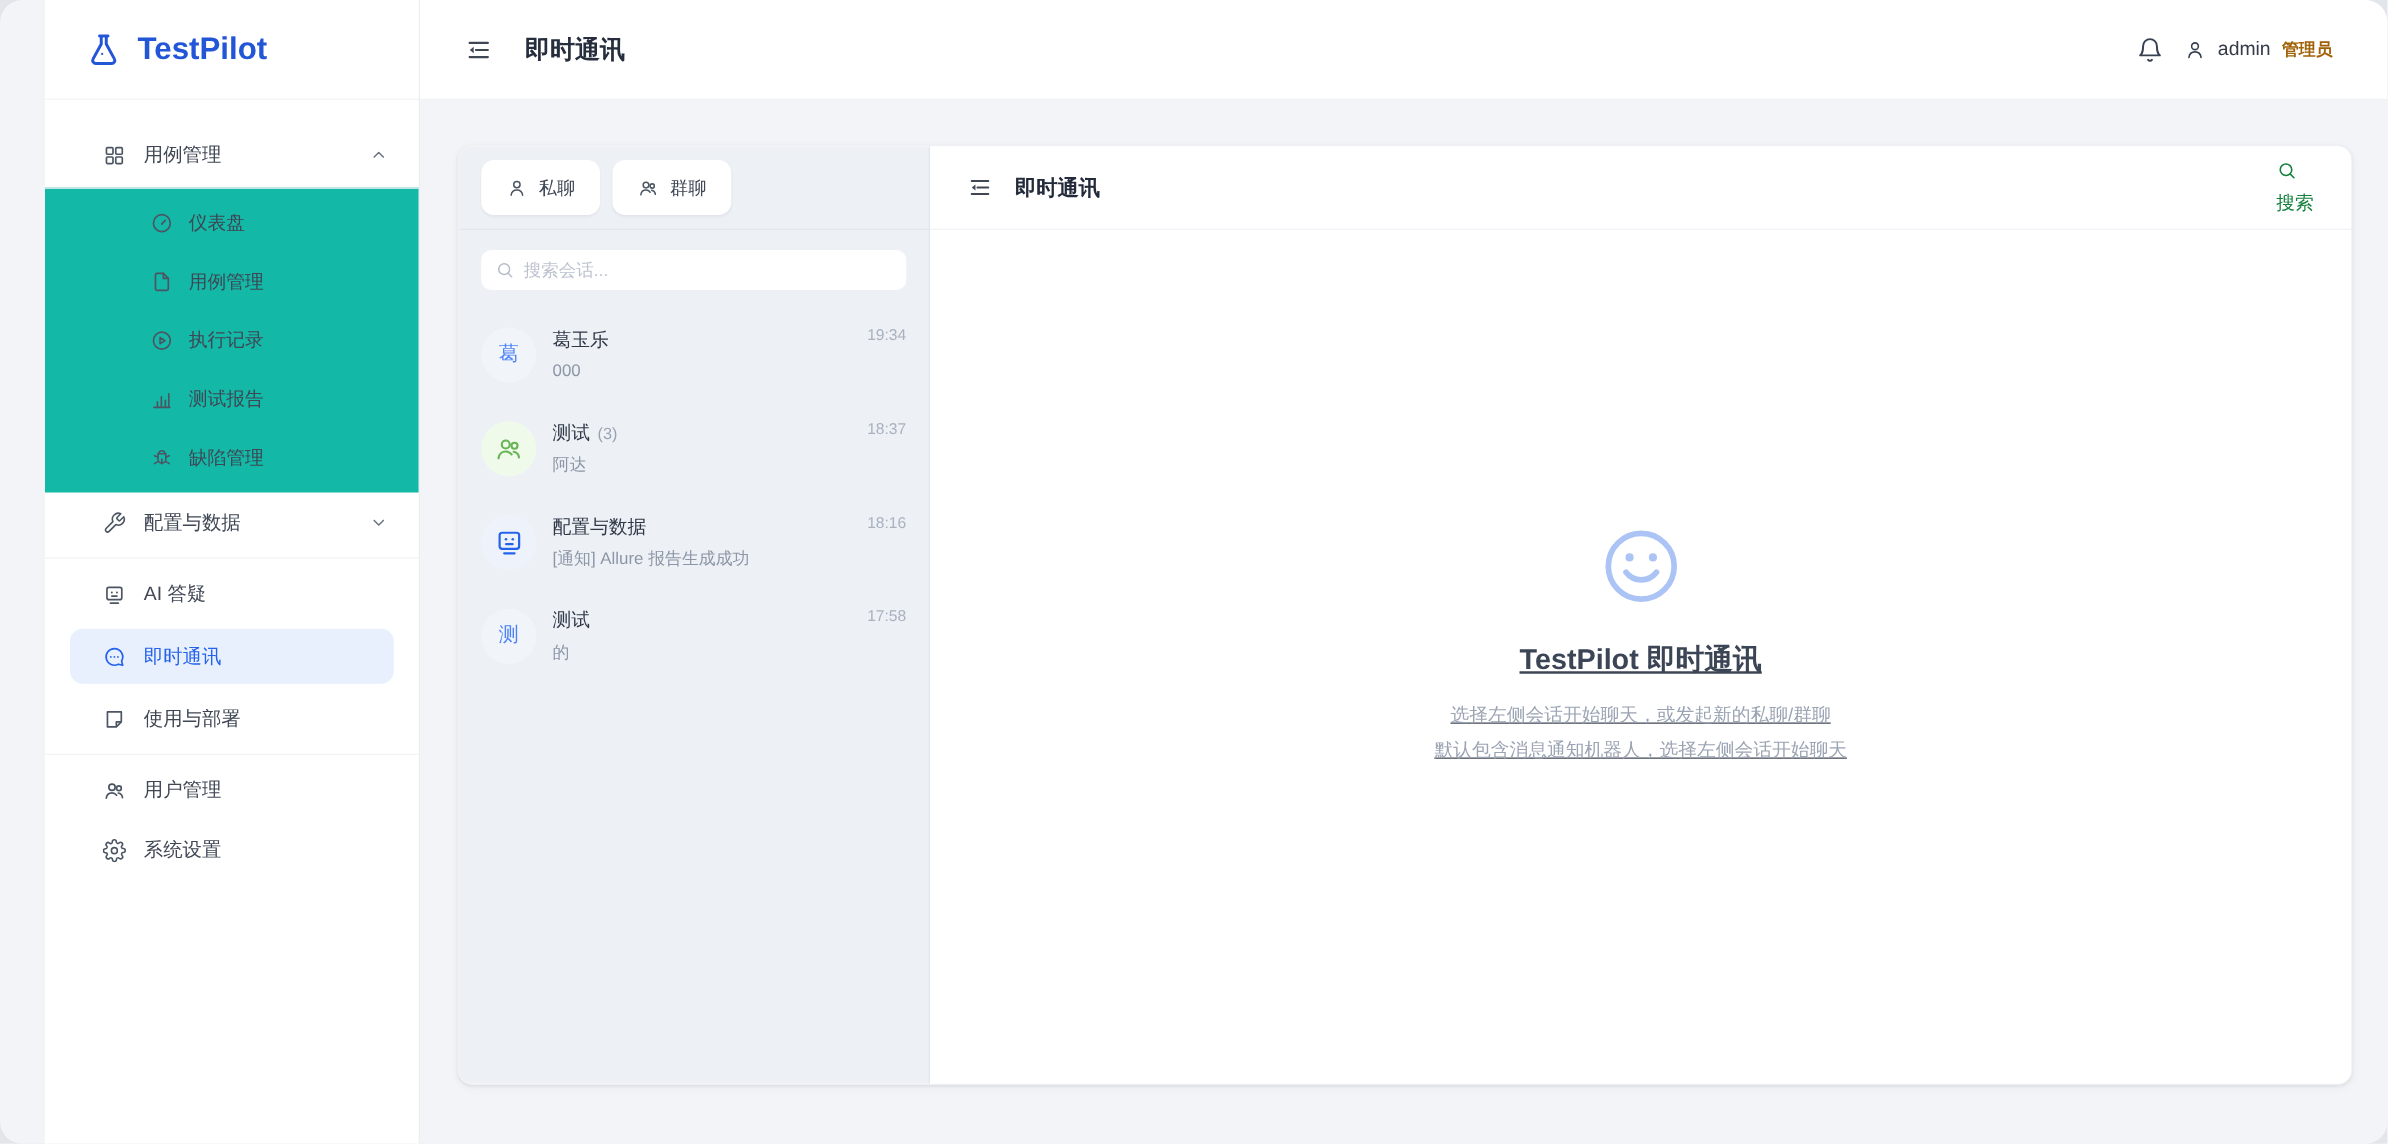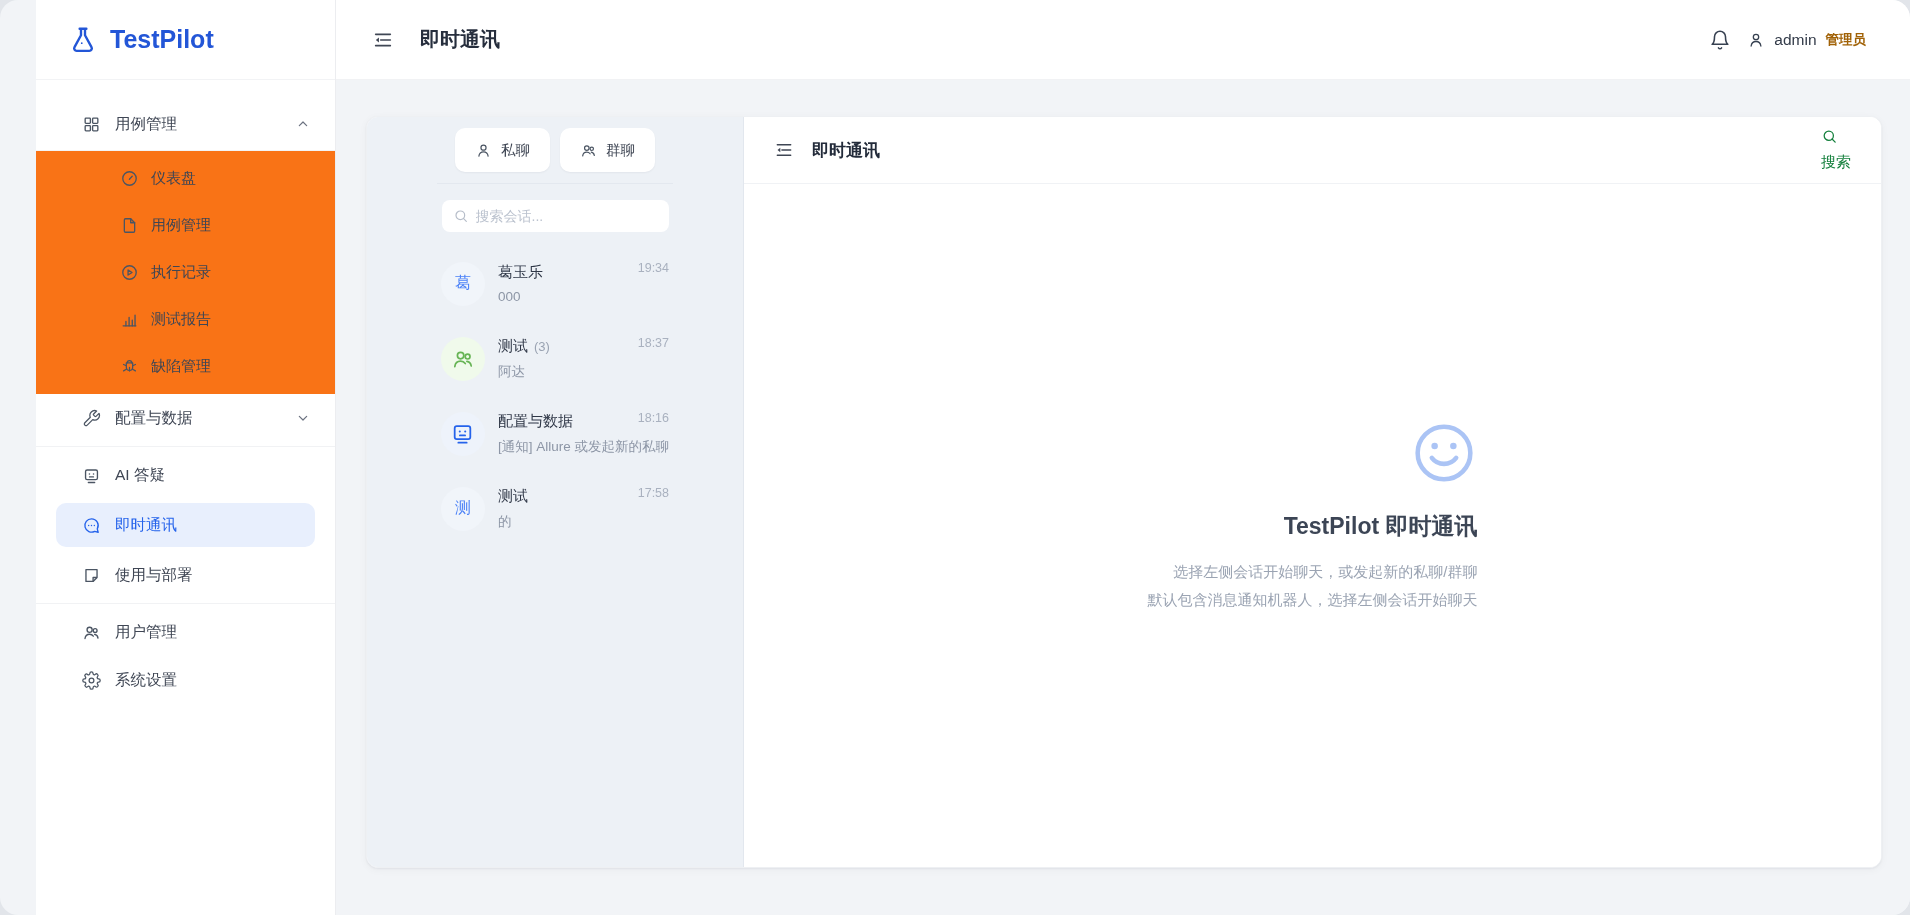--- a/index.html
+++ b/index.html
@@ -9,21 +9,21 @@
 
   
   .sidebar { width:300px; min-width:300px; background:#fff; border-right:1px solid #ecedf0; display:flex; flex-direction:column;margin-left:36px; }
   .logo-row { height:80px; display:flex; align-items:center; gap:12px; padding:0 24px 0 32px; border-bottom:1px solid #f2f3f5; }
   .logo-icon { width:30px; height:30px; color:#2356d7; }
   .logo-text { font-size:25px; font-weight:bold; color:#2356d7; }
   .menu { flex:1; padding-top:20px; overflow:hidden; }
   .menu-row { height:48px; display:flex; align-items:center; gap:14px; padding:0 24px 0 46px; font-size:15.5px; color:#3f4654; white-space:nowrap; cursor:pointer; }
   .menu-row .ic { width:19px; height:19px; color:#4b5563; flex:none; }
   .chev { margin-left:auto; width:16px; height:16px; color:#6b7280; }
-  .submenu { background:#f97316; border-top:1px solid #f3f4f6; padding:4px 0; margin-top:2px; }
+  .submenu { background:#14b8a6; border-top:1px solid #f3f4f6; padding:4px 0; margin-top:2px; }
   .submenu .menu-row { height:47px; padding-left:84px; gap:12px; font-size:15px; }
   .menu-divider { height:1px; background:#f1f2f4; margin:4px 0; }
   .menu-item-active { height:44px; margin:4px 20px; padding:0 0 0 26px; border-radius:10px; background:#e8effd; color:#2563eb; }
   .menu-item-active .ic { color:#2563eb; }
 
   
   .main-col { flex:1; display:flex; flex-direction:column; min-width:0; }
   .header { height:80px; background:#fff; border-bottom:1px solid #f1f2f4; display:flex; align-items:center; gap:26px; padding:0 44px 0 36px; }
   .fold { width:22px; height:22px; color:#3f4654; cursor:pointer; }
   .header-title { font-size:20px; font-weight:bold; color:#262e3d; }
@@ -32,21 +32,21 @@
   .user-chip { display:flex; align-items:center; gap:9px; cursor:pointer; }
   .user-chip .ic { width:18px; height:18px; color:#374151; }
   .user-name { font-size:15.5px; color:#333b49; }
   .user-role { font-size:13.5px; color:#a16207;font-weight:bold; }
 
   
   .content { flex:1; background:#f2f4f7; padding:36px 28px 47px 30px; }
   .card { height:100%; background:#fff; border-radius:12px; border:1px solid #eef0f3; box-shadow:0 1px 2px rgba(16,24,40,.05), 0 2px 8px rgba(16,24,40,.04); display:flex; overflow:hidden; }
 
   
-  .conv-panel { width:377px; min-width:377px; background:#edf1f6; border-right:1px solid #e2e7ee; display:flex; flex-direction:column;align-items:center; }
+  .conv-panel { width:377px; min-width:377px; background:#edf1f6; border-right:1px solid #e2e7ee; display:flex; flex-direction:column; }
   .conv-tabs { height:67px; display:flex; align-items:center; gap:10px; padding:0 18px; border-bottom:1px solid #e3e8ef; }
   .tab-btn { height:44px; padding:0 20px; background:#fff; border:none; border-radius:10px; display:flex; align-items:center; gap:9px; font-size:14.5px; color:#3f4654; font-family:inherit; box-shadow:0 1px 2px rgba(16,24,40,.05); cursor:pointer; }
   .tab-btn .ic { width:17px; height:17px; color:#4b5563; }
   .conv-search { padding:16px 18px 8px; }
   .search-box { position:relative; }
   .search-box input { width:100%; height:32px; border:none; outline:none; border-radius:8px; background:#fff; padding:0 12px 0 34px; font-size:14px; color:#374151; font-family:inherit; }
   .search-box input::placeholder { color:#bcc3cf; }
   .search-box .ic { position:absolute; left:11px; top:8px; width:16px; height:16px; color:#b6bdc9; }
   .conv-list { flex:1; overflow:hidden; padding-top:6px; }
   .conv-item { height:75px; display:flex; align-items:center; gap:13px; padding:0 18px; position:relative; cursor:pointer; }
@@ -64,21 +64,21 @@
   .conv-time { position:absolute; right:18px; top:15px; font-size:12.5px; color:#a9b1bf; }
 
   
   .main-panel { flex:1; display:flex; flex-direction:column; background:#fff; min-width:0; }
   .panel-header { height:67px; display:flex; align-items:center; gap:18px; padding:0 30px; border-bottom:1px solid #f0f2f5; }
   .panel-header .fold { width:20px; height:20px; }
   .panel-title { font-size:17px; font-weight:bold; color:#232b3a; }
   .panel-search { margin-left:auto; display:flex; align-items:flex-start; gap:8px; color:#15803d; font-size:15px; cursor:pointer;flex-direction:column; }
   .panel-search .ic { width:17px; height:17px; }
   .panel-body { flex:1; display:flex; align-items:center; justify-content:center; }
-  .empty { text-align:right; margin-top:-18px; }
+  .empty { text-align:center; margin-top:-18px;text-decoration:underline; }
   .smiley { width:68px; height:68px; color:#abc4f5; }
   .empty-title { margin-top:20px; font-size:23px; font-weight:bold; color:#3c4555; }
   .empty-desc { margin-top:16px; font-size:15px; color:#9ba4b3; line-height:1.85; }
 </style>
 </head>
 <body>
 
 <svg width="0" height="0" style="position:absolute">
   <defs>
     <symbol id="i-flask" viewBox="0 0 24 24">
@@ -383,21 +383,21 @@
             <div class="conv-item">
               <div class="avatar avatar-robot">
                 <svg class="ic">
                     <use href="#i-robot"></use>
                   </svg>
               </div>
               <div class="conv-main">
                 <div class="conv-top">
                   <span class="conv-name">配置与数据</span>
                 </div>
-                <div class="conv-msg">[通知] Allure 或发起新的私聊</div>
+                <div class="conv-msg">[通知] Allure 报告生成成功</div>
               </div>
               <span class="conv-time">18:16</span>
             </div>
 
             <div class="conv-item">
               <div class="avatar avatar-initial">
                 <span>测</span>
               </div>
               <div class="conv-main">
                 <div class="conv-top">

